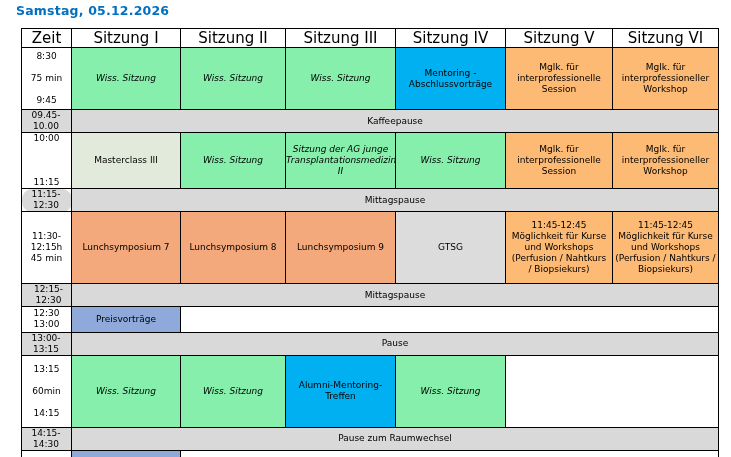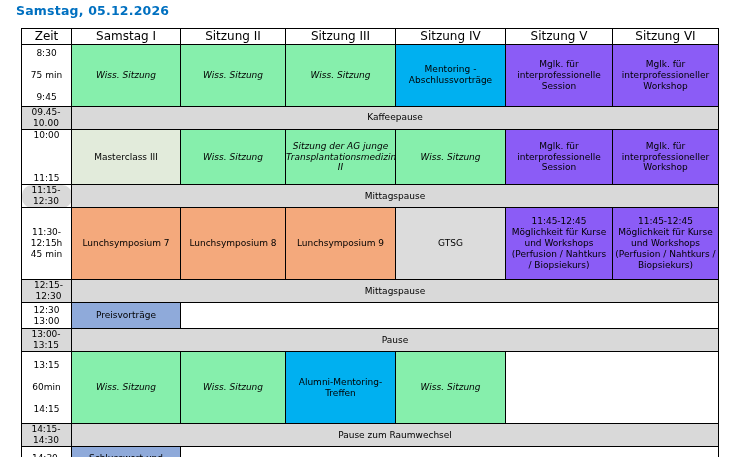--- a/index.html
+++ b/index.html
@@ -39,21 +39,21 @@
   col.c-time{width:50px;}
   col.c-s1{width:109px;}
   col.c-s2{width:105px;}
   col.c-s3{width:110px;}
   col.c-s4{width:110px;}
   col.c-s5{width:107px;}
   col.c-s6{width:106px;}
 
   th.hdr{
     font-weight:bold;
-    font-size:12px;
+    font-size:15px;
     background:#ffffff;
     height:13px;
     padding:0 3px;
   }
   th.hdr-time{text-align:right;}
   th.hdr-sess{text-align:left;}
 
   td.timecell{
     background:#ffffff;
     text-align:right;
@@ -76,21 +76,21 @@
     font-size:9px;
   }
   td.sess{
     padding:2px 3px;
     font-size:9px;
   }
   td.empty{background:#ffffff;}
   
   .bg-blue{background:#86efac;font-style:italic;}
   .bg-cyan{background:#00b0f0;}
-  .bg-cream{background:#8b5cf6;}
+  .bg-cream{background:#fdba74;}
   .bg-green{background:#e2ebdb;}
   .bg-orange{background:#f4a97c;}
   .bg-gray{background:#dcdcdc;}
   .bg-slate{background:#8faada;}
 
   .r-tall{height:62px;}
   .r-mid{height:55px;}
   .r-lunch{height:72px;}
   .r-prize{height:26px;}
   .r-aft{height:72px;}
@@ -110,21 +110,21 @@
         <col class="c-s2">
         <col class="c-s3">
     <col class="c-s4">
         <col class="c-s5">
         <col class="c-s6">
   </colgroup>
 
   <thead>
   <tr>
     <th class="hdr hdr-time" style="white-space: pre-line;">Zeit</th>
-    <th class="hdr hdr-sess" style="white-space: pre-line;">Samstag I</th>
+    <th class="hdr hdr-sess" style="white-space: pre-line;">Sitzung I</th>
     <th class="hdr hdr-sess" style="white-space: pre-line;">Sitzung II</th>
     <th class="hdr hdr-sess" style="white-space: pre-line;">Sitzung III</th>
     <th class="hdr hdr-sess" style="white-space: pre-line;">Sitzung IV</th>
     <th class="hdr hdr-sess" style="white-space: pre-line;">Sitzung V</th>
     <th class="hdr hdr-sess" style="white-space: pre-line;">Sitzung VI</th>
   </tr>
   </thead>
 
   <tbody>
 

